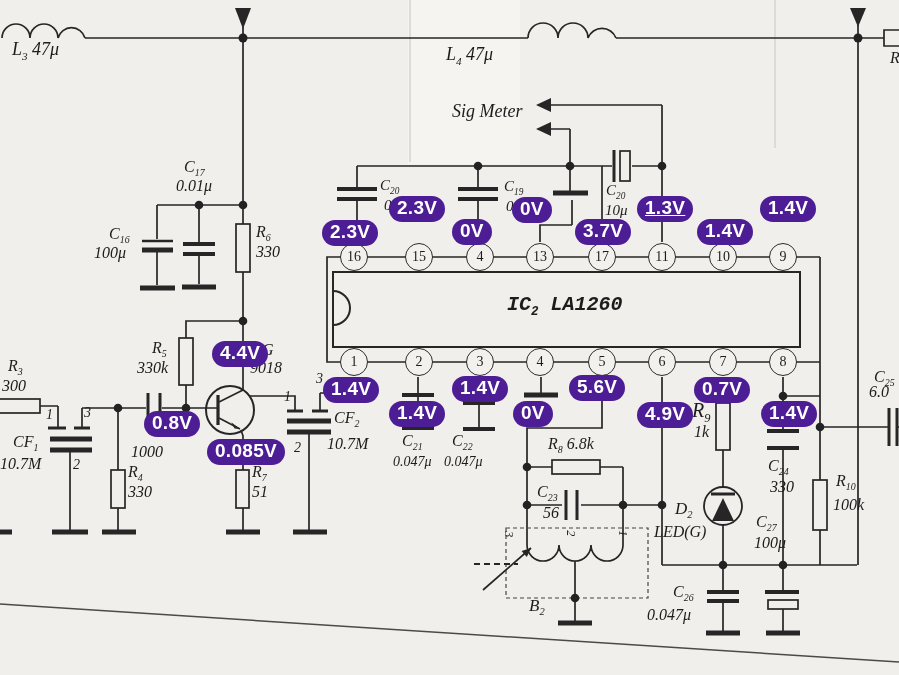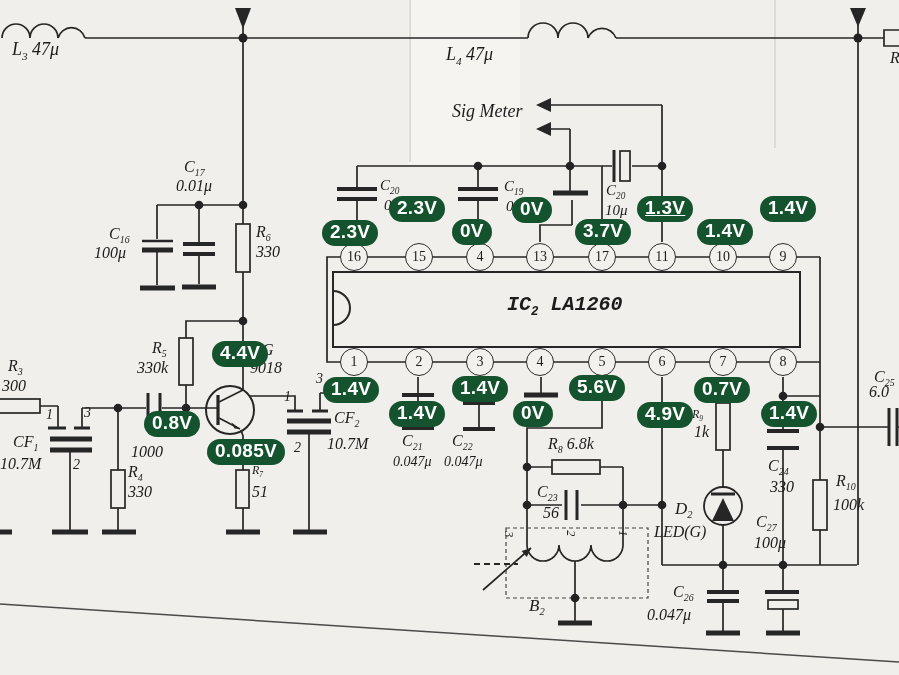--- a/index.html
+++ b/index.html
@@ -16,21 +16,21 @@
   }
   .lbl.bold{font-weight:bold;font-family:Liberation Mono, monospace;}
   .lbl sub{font-size:62%;line-height:0;}
   .pin{
     position:absolute;width:28px;height:28px;border-radius:50%;
     border:1.7px solid #2b2b2b;background:#f2f1ee;color:#1c1c1c;
     font-family:"Liberation Serif", serif;font-size:14px;text-align:center;
     line-height:25px;z-index:3;box-sizing:border-box;
   }
   .badge{
-    position:absolute;background:#14532d;color:#fff;
+    position:absolute;background:#4c1d95;color:#fff;
     font-family:"Liberation Sans", sans-serif;font-weight:bold;font-size:19px;
     padding:2px 8px 3px;border-radius:14px;line-height:1.1;z-index:5;
     letter-spacing:.3px;white-space:nowrap;
   }
 </style>
 </head>
 <body>
 
 <div class="canvas">
 
@@ -276,21 +276,21 @@
       <div class="lbl" style="left: 262px; top: 342px; font-size: 16px;">G</div>
       <div class="lbl" style="left: 250px; top: 360px; font-size: 16px;">9018</div>
       <div class="lbl" style="left: 131px; top: 444px; font-size: 16px;">1000</div>
       <div class="lbl" style="left: 13px; top: 434px; font-size: 16px;">CF<sub>1</sub></div>
       <div class="lbl" style="left: 0px; top: 456px; font-size: 16px;">10.7M</div>
       <div class="lbl" style="left: 46px; top: 408px; font-size: 14px;">1</div>
       <div class="lbl" style="left: 84px; top: 406px; font-size: 14px;">3</div>
       <div class="lbl" style="left: 73px; top: 458px; font-size: 14px;">2</div>
       <div class="lbl" style="left: 128px; top: 464px; font-size: 16px;">R<sub>4</sub></div>
       <div class="lbl" style="left: 128px; top: 484px; font-size: 16px;">330</div>
-      <div class="lbl" style="left: 252px; top: 464px; font-size: 12px;">R<sub>7</sub></div>
+      <div class="lbl" style="left: 252px; top: 464px; font-size: 16px;">R<sub>7</sub></div>
       <div class="lbl" style="left: 252px; top: 484px; font-size: 16px;">51</div>
       <div class="lbl" style="left: 334px; top: 410px; font-size: 16px;">CF<sub>2</sub></div>
       <div class="lbl" style="left: 327px; top: 436px; font-size: 16px;">10.7M</div>
       <div class="lbl" style="left: 316px; top: 372px; font-size: 14px;">3</div>
       <div class="lbl" style="left: 284px; top: 390px; font-size: 14px;">1</div>
       <div class="lbl" style="left: 294px; top: 441px; font-size: 14px;">2</div>
       <div class="lbl" style="left: 380px; top: 178px; font-size: 15px;">C<sub>20</sub></div>
       <div class="lbl" style="left: 384px; top: 198px; font-size: 15px;">0.</div>
       <div class="lbl" style="left: 504px; top: 179px; font-size: 15px;">C<sub>19</sub></div>
       <div class="lbl" style="left: 506px; top: 199px; font-size: 15px;">0.</div>
@@ -300,21 +300,21 @@
       <div class="lbl" style="left: 393px; top: 455px; font-size: 14px;">0.047μ</div>
       <div class="lbl" style="left: 452px; top: 433px; font-size: 16px;">C<sub>22</sub></div>
       <div class="lbl" style="left: 444px; top: 455px; font-size: 14px;">0.047μ</div>
       <div class="lbl" style="left: 548px; top: 436px; font-size: 16px;">R<sub>8</sub> 6.8k</div>
       <div class="lbl" style="left: 537px; top: 484px; font-size: 16px;">C<sub>23</sub></div>
       <div class="lbl" style="left: 543px; top: 505px; font-size: 16px;">56</div>
       <div class="lbl" style="left: 529px; top: 597px; font-size: 17px;">B<sub>2</sub></div>
       <div class="lbl" style="left: 506px; top: 528px; font-size: 12px; transform: rotate(90deg);">3</div>
       <div class="lbl" style="left: 568px; top: 527px; font-size: 12px; transform: rotate(90deg);">2</div>
       <div class="lbl" style="left: 620px; top: 527px; font-size: 12px; transform: rotate(90deg);">1</div>
-      <div class="lbl" style="left: 692px; top: 400px; font-size: 12px; margin-top: 8px;">R<sub>9</sub></div>
+      <div class="lbl" style="left: 692px; top: 400px; font-size: 20px;">R<sub>9</sub></div>
       <div class="lbl" style="left: 694px; top: 424px; font-size: 16px;">1k</div>
       <div class="lbl" style="left: 675px; top: 500px; font-size: 17px;">D<sub>2</sub></div>
       <div class="lbl" style="left: 654px; top: 524px; font-size: 16px;">LED(G)</div>
       <div class="lbl" style="left: 768px; top: 458px; font-size: 16px;">C<sub>24</sub></div>
       <div class="lbl" style="left: 770px; top: 479px; font-size: 16px;">330</div>
       <div class="lbl" style="left: 756px; top: 514px; font-size: 16px;">C<sub>27</sub></div>
       <div class="lbl" style="left: 754px; top: 535px; font-size: 16px;">100μ</div>
       <div class="lbl" style="left: 673px; top: 584px; font-size: 16px;">C<sub>26</sub></div>
       <div class="lbl" style="left: 647px; top: 607px; font-size: 16px;">0.047μ</div>
       <div class="lbl" style="left: 836px; top: 473px; font-size: 16px;">R<sub>10</sub></div>

